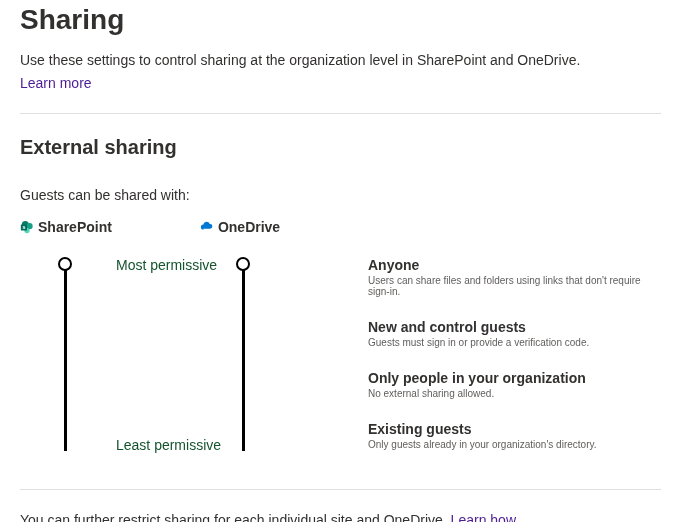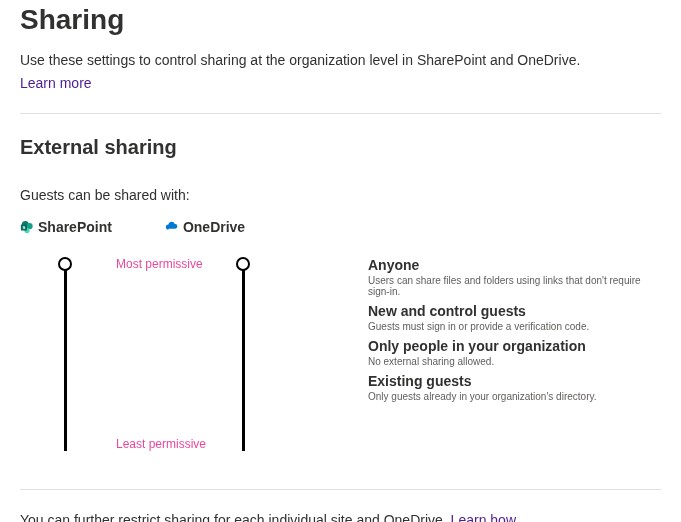--- a/index.html
+++ b/index.html
@@ -41,21 +41,21 @@
       margin-bottom: 28px;
       color: #323130;
     }
     .subheading {
       font-size: 14px;
       margin-bottom: 16px;
       color: #323130;
     }
     .products {
       display: flex;
-      gap: 53px;
+      gap: 88px;
       margin-bottom: 22px;
     }
     .product {
       display: flex;
       align-items: center;
       gap: 4px;
       font-weight: 600;
       font-size: 14px;
     }
     .icon-sp {
@@ -98,30 +98,30 @@
       border-radius: 50%;
       background: #fff;
       cursor: pointer;
     }
     .labels-col {
       position: relative;
       width: 1px;
     }
     .perm-label {
       position: absolute;
-      font-size: 12px;
+      font-size: 14px;
       white-space: nowrap;
-      color: #ec4899;
+      color: #14532d;
     }
     .perm-most { top: 0; left: -118px; }
     .perm-least { top: 180px; left: -118px; }
     .options {
       display: flex;
       flex-direction: column;
-      gap: 6px;
+      gap: 22px;
       flex: 1;
       margin-left: 94px;
     }
     .option-title {
       font-weight: 600;
       font-size: 14px;
       margin-bottom: 2px;
       color: #323130;
     }
     .option-desc {

